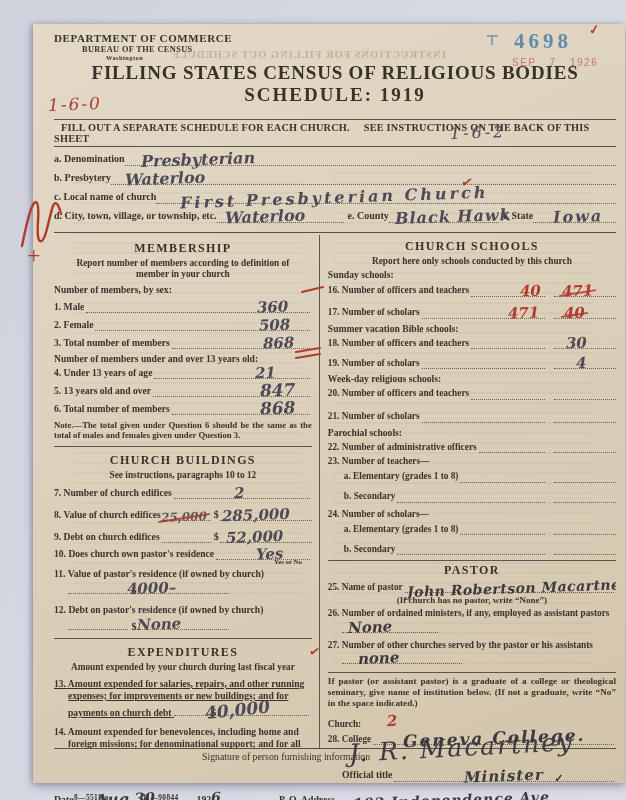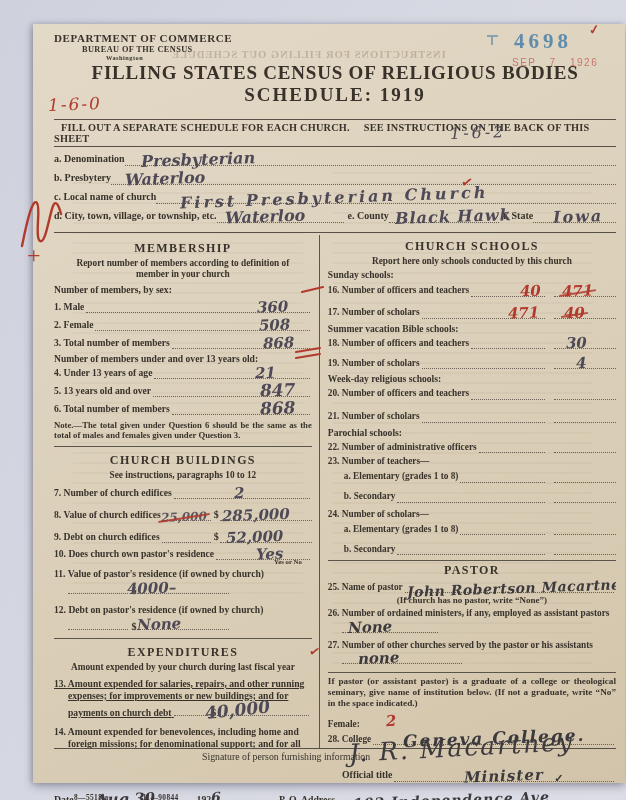--- a/index.html
+++ b/index.html
@@ -365,21 +365,21 @@
           <span>26. Number of ordained ministers, if any, employed as assistant pastors</span>
           <span class="ilead" style="width:96px;"><span class="ans hw ink num" style="left:20px;">None</span></span>
         </p>
         <p class="qp">
           <span>27. Number of other churches served by the pastor or his assistants</span>
           <span class="ilead" style="width:120px;"><span class="ans hw ink num" style="left:30px;">none</span></span>
         </p>
         <div class="sect-rule" style="margin-top:4px;"></div>
         <div class="para">If pastor (or assistant pastor) is a graduate of a college or theological seminary, give name of institution below. (If not a graduate, write “No” in the space indicated.)</div>
         <div class="q" style="margin-top:2px;">
-          <span>Female:</span>
+          <span>Church:</span>
           <span class="hw red num" style="margin-left:26px;transform:rotate(-4deg);">2</span>
         </div>
         <div class="q">
           <span>28. College</span>
           <span class="lead">
               <span class="ans hw ink" style="left:30px;font-size:17px;letter-spacing:2px;">Geneva College.</span>
             </span>
         </div>
 
       </div>

